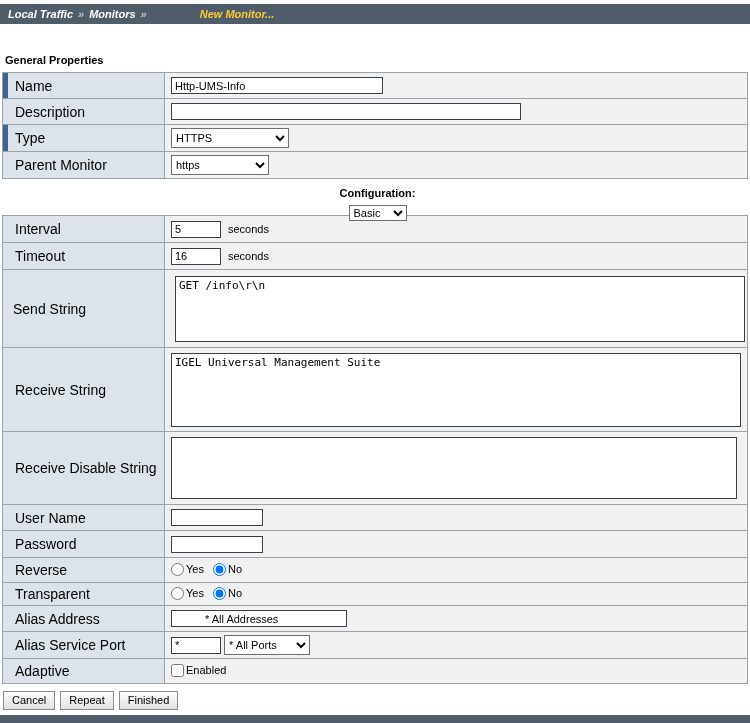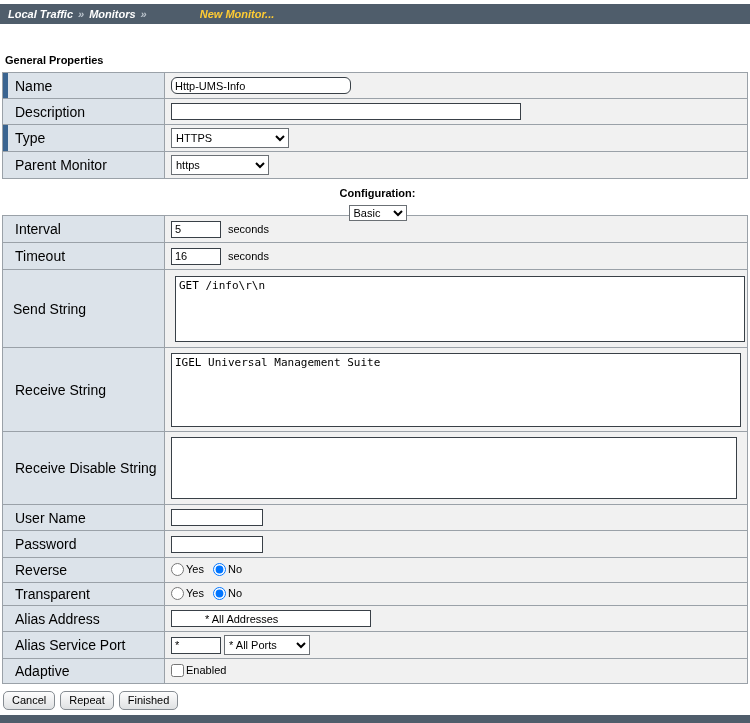--- a/index.html
+++ b/index.html
@@ -73,25 +73,25 @@
   .h73 td { height: 73px; }
 
   
   .txt {
     border: 1px solid #394047;
     height: 17px;
     font: 11px "Liberation Sans", sans-serif;
     padding: 1px 3px;
     background: #fff;
   }
-  .w-name  { width: 180px; border-radius: 6px; }
+  .w-name  { width: 212px; }
   .w-desc  { width: 350px; }
   .w-small { width: 50px; }
   .w-user  { width: 92px; }
-  .w-alias { width: 200px; padding-left: 33px; }
+  .w-alias { width: 176px; padding-left: 33px; }
 
   .sel {
     font: 11px "Liberation Sans", sans-serif;
     height: 20px;
     border: 1px solid #6b7075;
     background: #fff;
   }
   .sel-type   { width: 118px; }
   .sel-parent { width: 98px; }
   .sel-basic  { width: 58px; }
@@ -126,21 +126,21 @@
     font-size: 11px;
     flex-direction: column;
   }
 
   
   .buttons { margin: 7px 0 0 3px; display: flex; gap: 5px; }
   .btn {
     font: 11px "Liberation Sans", sans-serif;
     padding: 2px 8px 3px 8px;
     border: 1px solid #868c92;
-    border-radius: 5px;
+    border-radius: 0;
     background: linear-gradient(#fdfdfd, #dfe1e3);
     cursor: pointer;
   }
 
   
   .footer-bar {
     position: absolute;
     left: 0; right: 0; bottom: 0;
     height: 8px;
     background: #4f5d6b;

